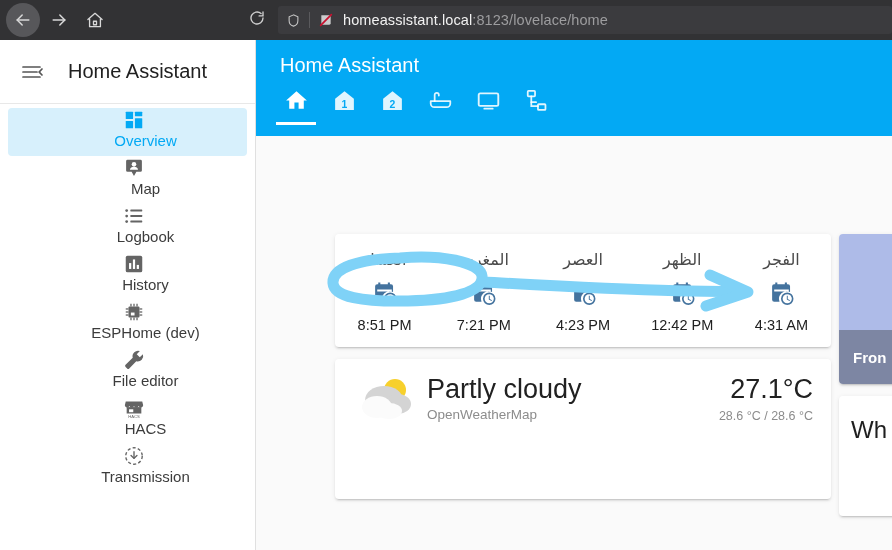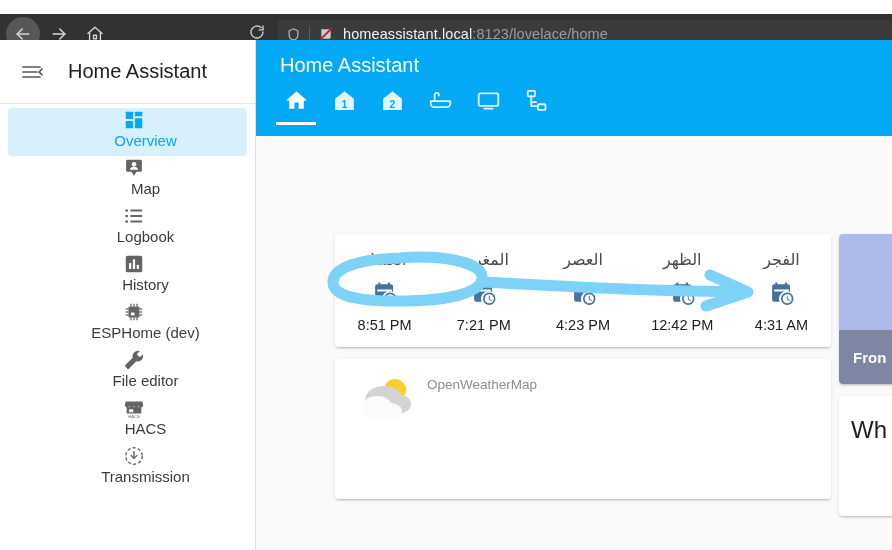--- a/index.html
+++ b/index.html
@@ -6,21 +6,21 @@
   html, body {
     width: 892px; height: 550px;
     overflow: hidden;
     font-family: "Liberation Sans", sans-serif;
     background: #ffffff;
   }
   #app { position: relative; width: 892px; height: 550px; }
 
   
   .browser-bar {
-    position: absolute; left: 0; top: 14px; width: 892px; height: 40px;
+    position: absolute; left: 0; top: 0; width: 892px; height: 40px;
     background: #323234;
     display: flex; align-items: center;
   }
   .nav-btns { display: flex; align-items: center; padding-left: 6px; gap: 2px; }
   .nav-btn {
     width: 34px; height: 34px; border-radius: 50%;
     display: flex; align-items: center; justify-content: center;
     color: #d8d8d8;
   }
   .nav-btn.active-hover { background: #57575a; }
@@ -497,21 +497,26 @@
               <div class="weather-icon">
                 <svg width="64" height="56" viewBox="0 0 64 56">
                   <circle cx="42" cy="17" r="11" fill="#f7d02c"></circle>
                   <ellipse cx="31" cy="27" rx="19" ry="14" fill="#d4d4d4"></ellipse>
                   <ellipse cx="45" cy="31" rx="13" ry="10" fill="#d4d4d4"></ellipse>
                   <ellipse cx="24" cy="34" rx="15" ry="11" fill="#fbfbfb"></ellipse>
                   <ellipse cx="36" cy="38" rx="13" ry="8" fill="#fbfbfb"></ellipse>
                 </svg>
               </div>
               <div class="weather-main">
+                <div class="weather-state">Partly cloudy</div>
                 <div class="weather-attr">OpenWeatherMap</div>
+              </div>
+              <div class="weather-right">
+                <div class="weather-temp">27.1°C</div>
+                <div class="weather-hilo">28.6 °C / 28.6 °C</div>
               </div>
             </div>
           </div>
 
         </div>
 
         <div class="col-side">
           <div class="card camera-card">
             <div class="camera-image"></div>
             <div class="camera-footer">

